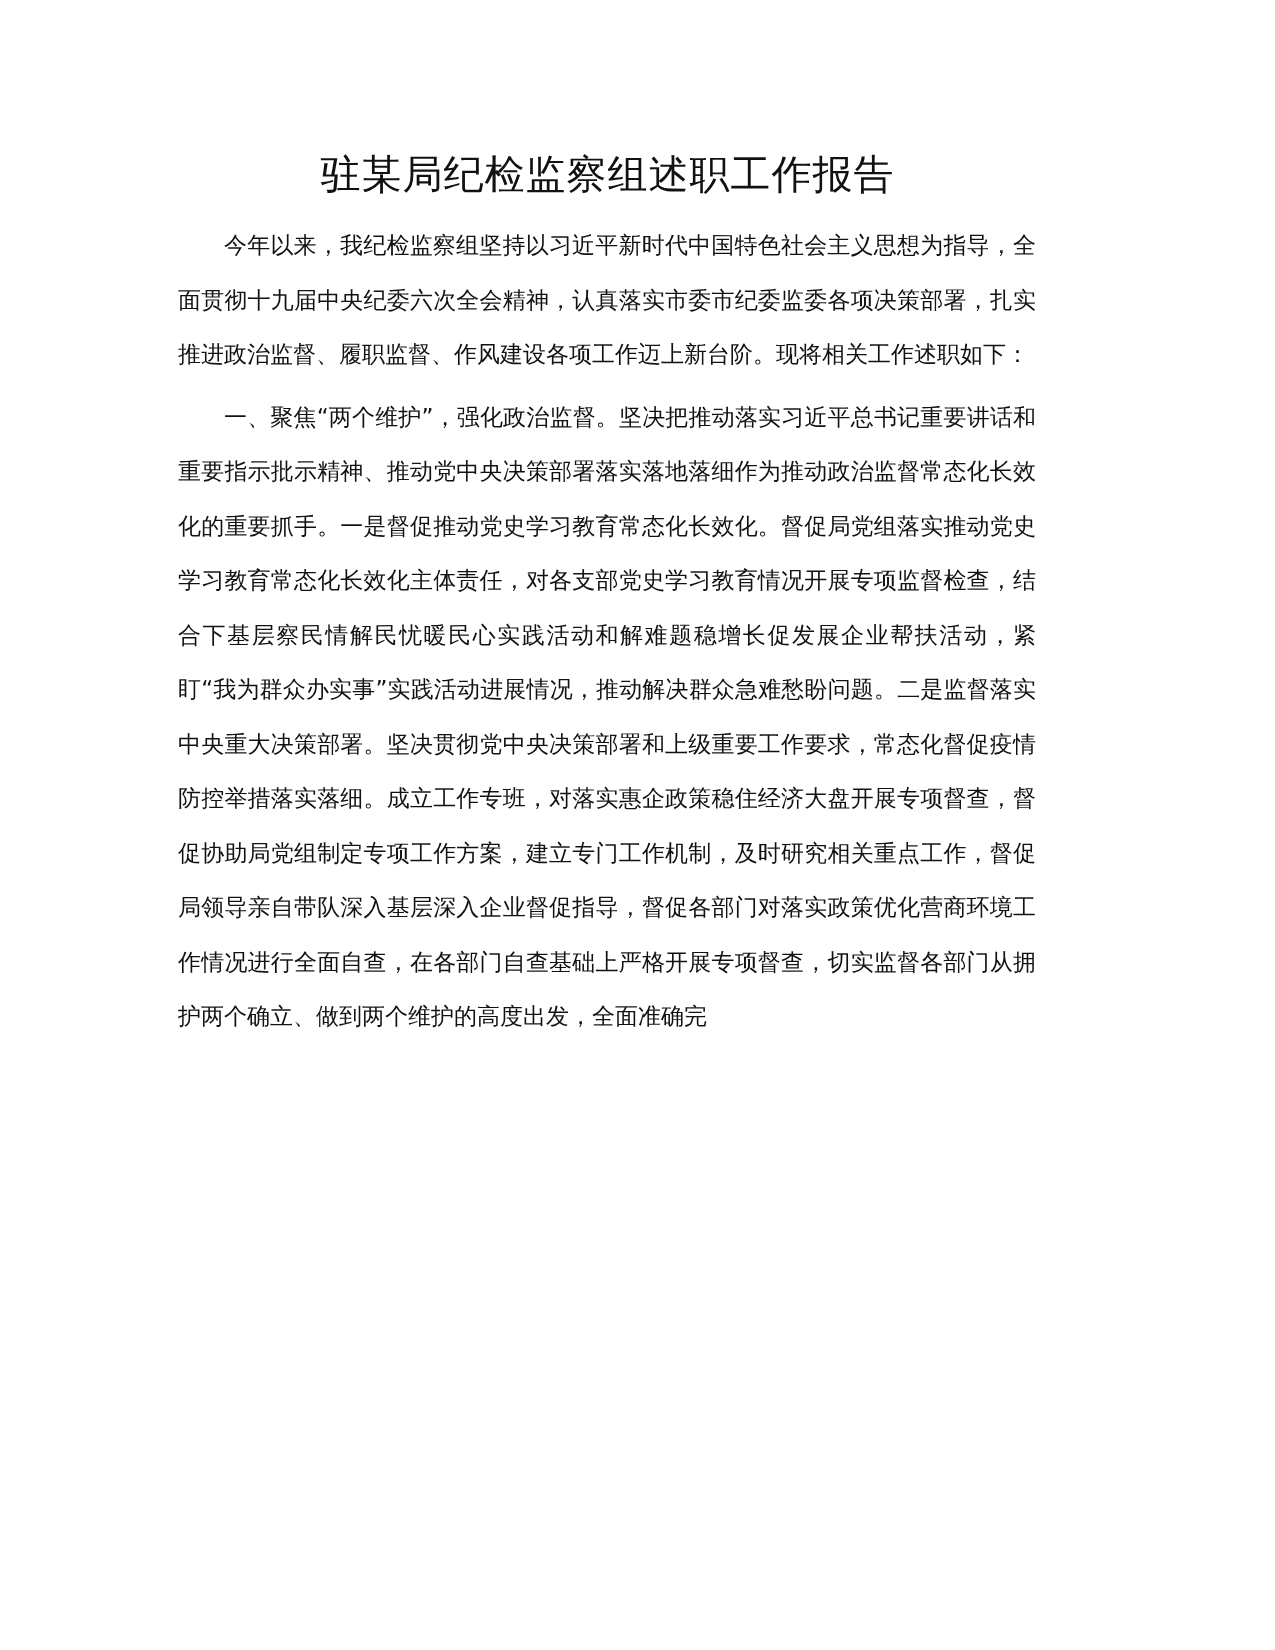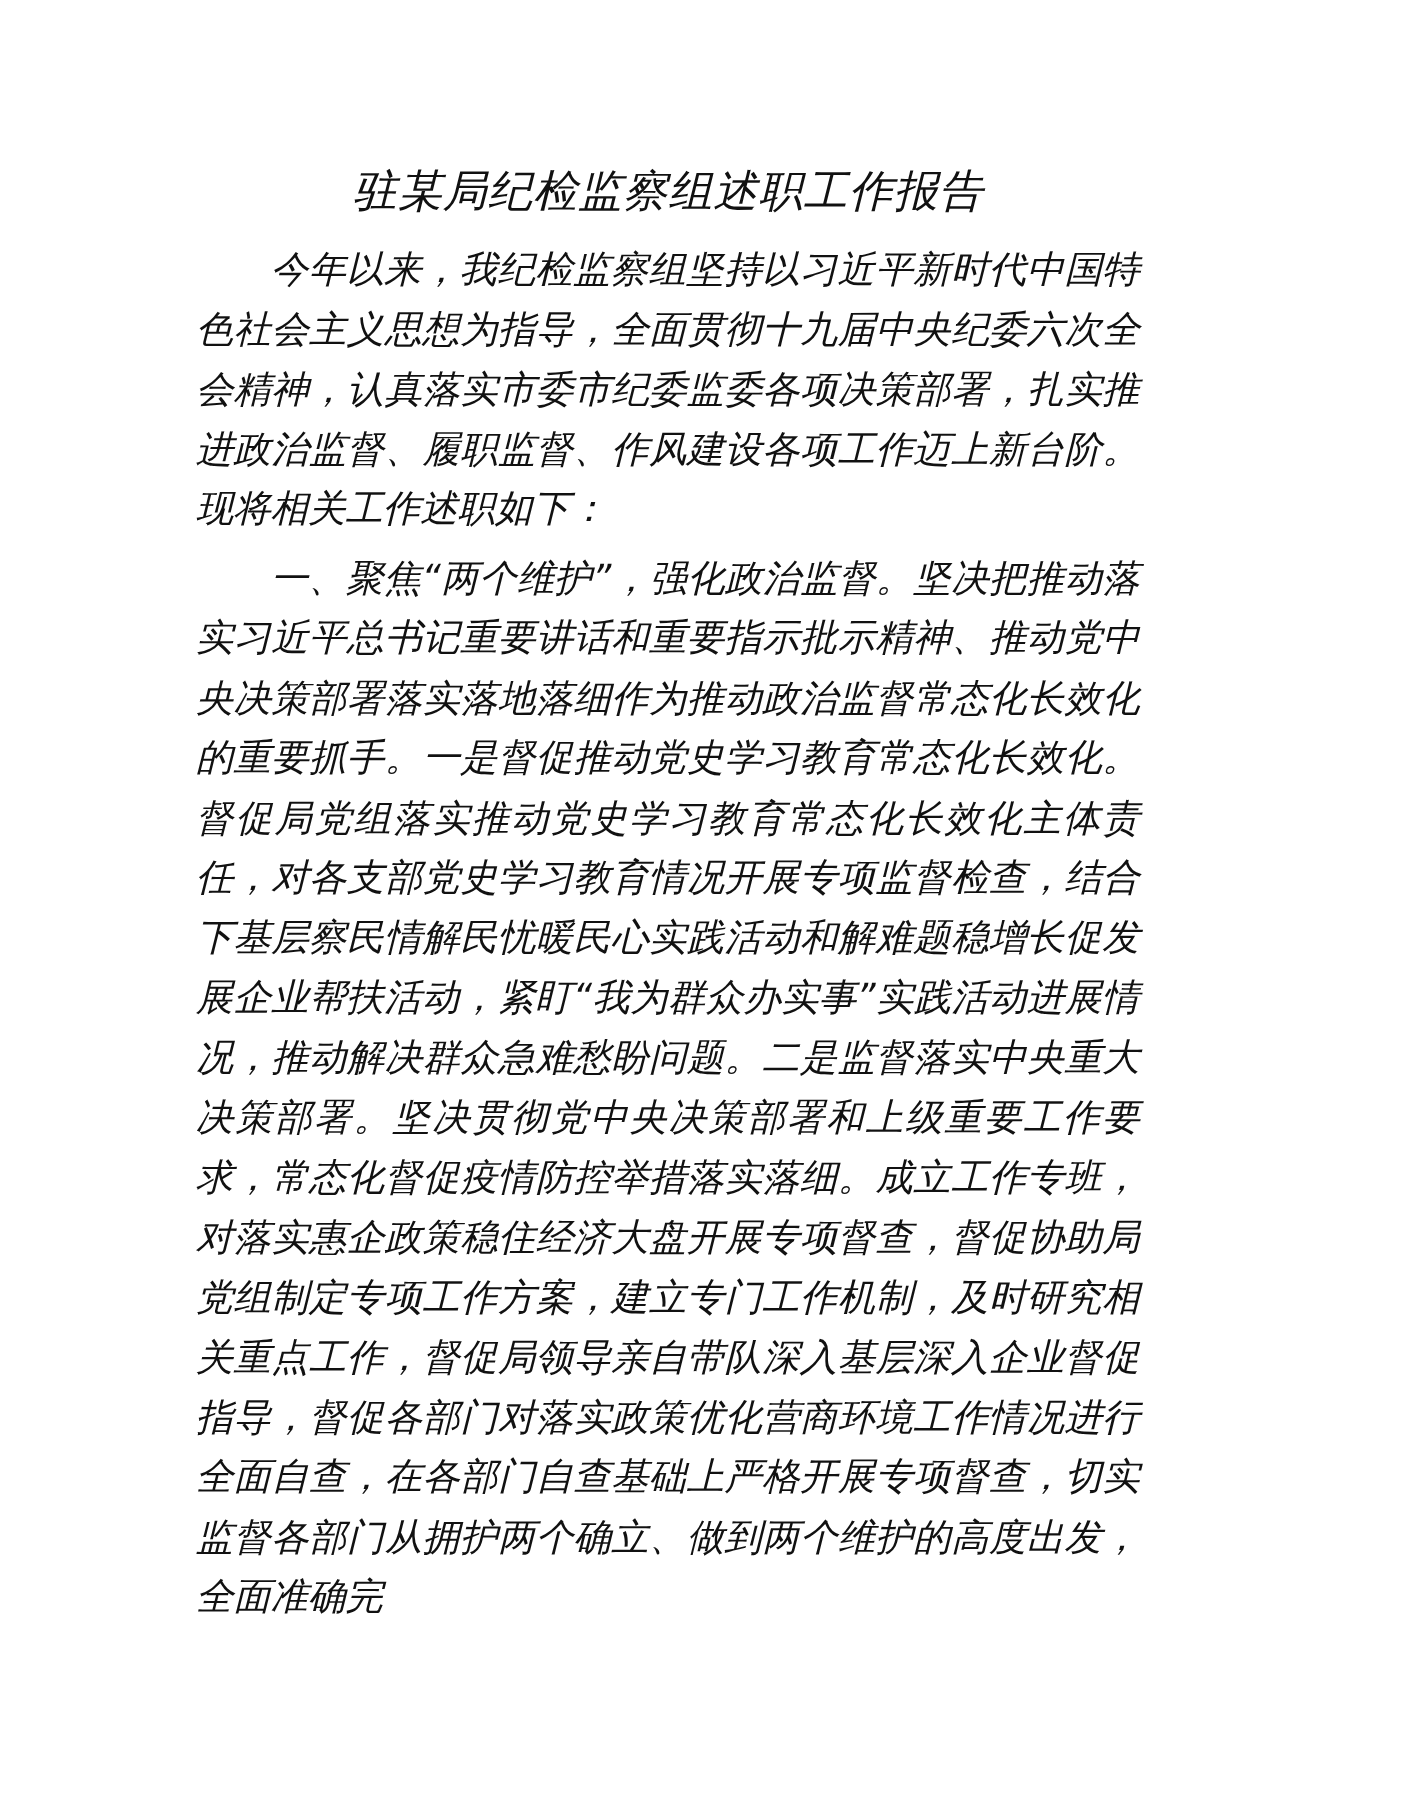--- a/index.html
+++ b/index.html
@@ -15,21 +15,20 @@
       font-family: "DejaVu Sans", "Liberation Sans", sans-serif;
       color: #111111;
     }
     .page {
       position: absolute;
       left: 0;
       top: 0;
       width: 1275px;
       height: 1650px;
       background: #ffffff;
-      font-style: italic;
     }
     .title {
       position: absolute;
       left: 0;
       top: 146px;
       width: 1215px;
       text-align: center;
       font-size: 40px;
       line-height: 56px;
       letter-spacing: 1px;
@@ -38,21 +37,21 @@
       color: #111;
     }
     .body {
       position: absolute;
       left: 178px;
       top: 218px;
       width: 858px;
     }
     .para {
       margin: 0;
-      font-size: 34px;
+      font-size: 23px;
       line-height: 54.5px;
       text-align: justify;
       text-justify: inter-character;
       text-indent: 2em;
       color: #111;
       word-break: break-all;
     }
     .para + .para {
       margin-top: 8px;
     }

